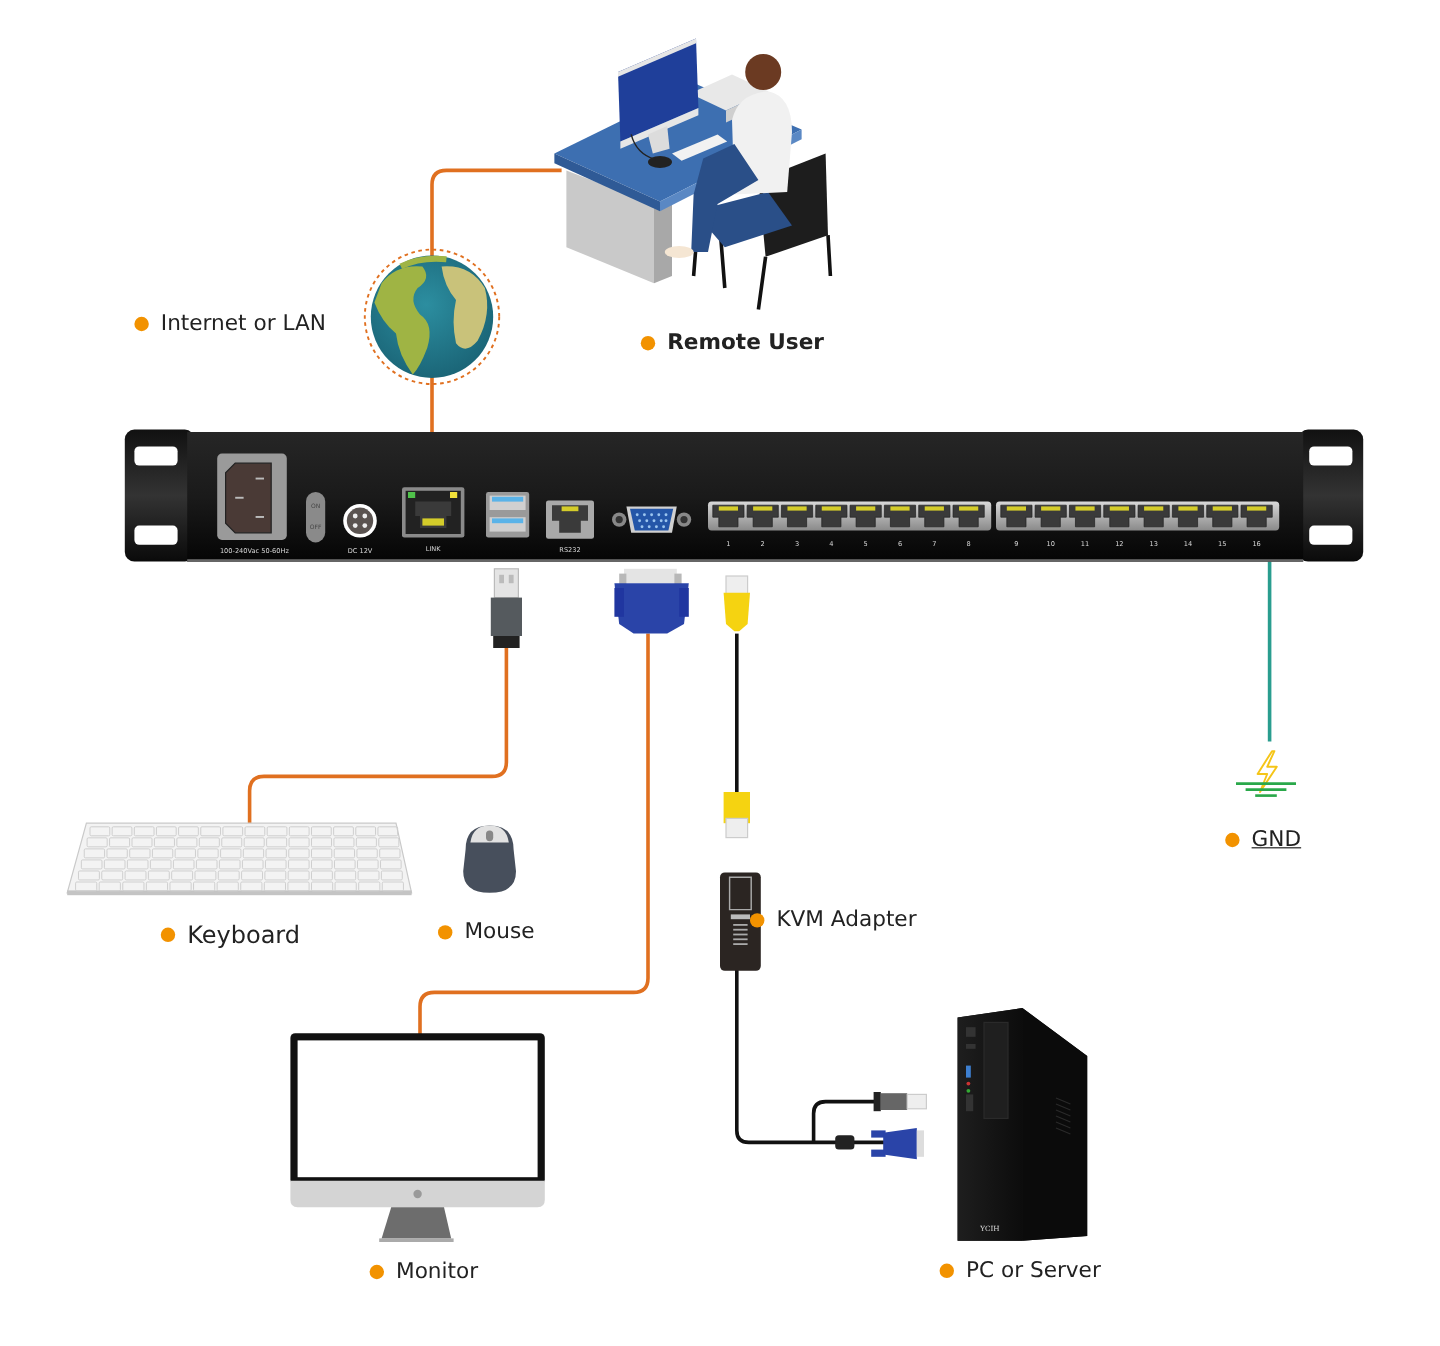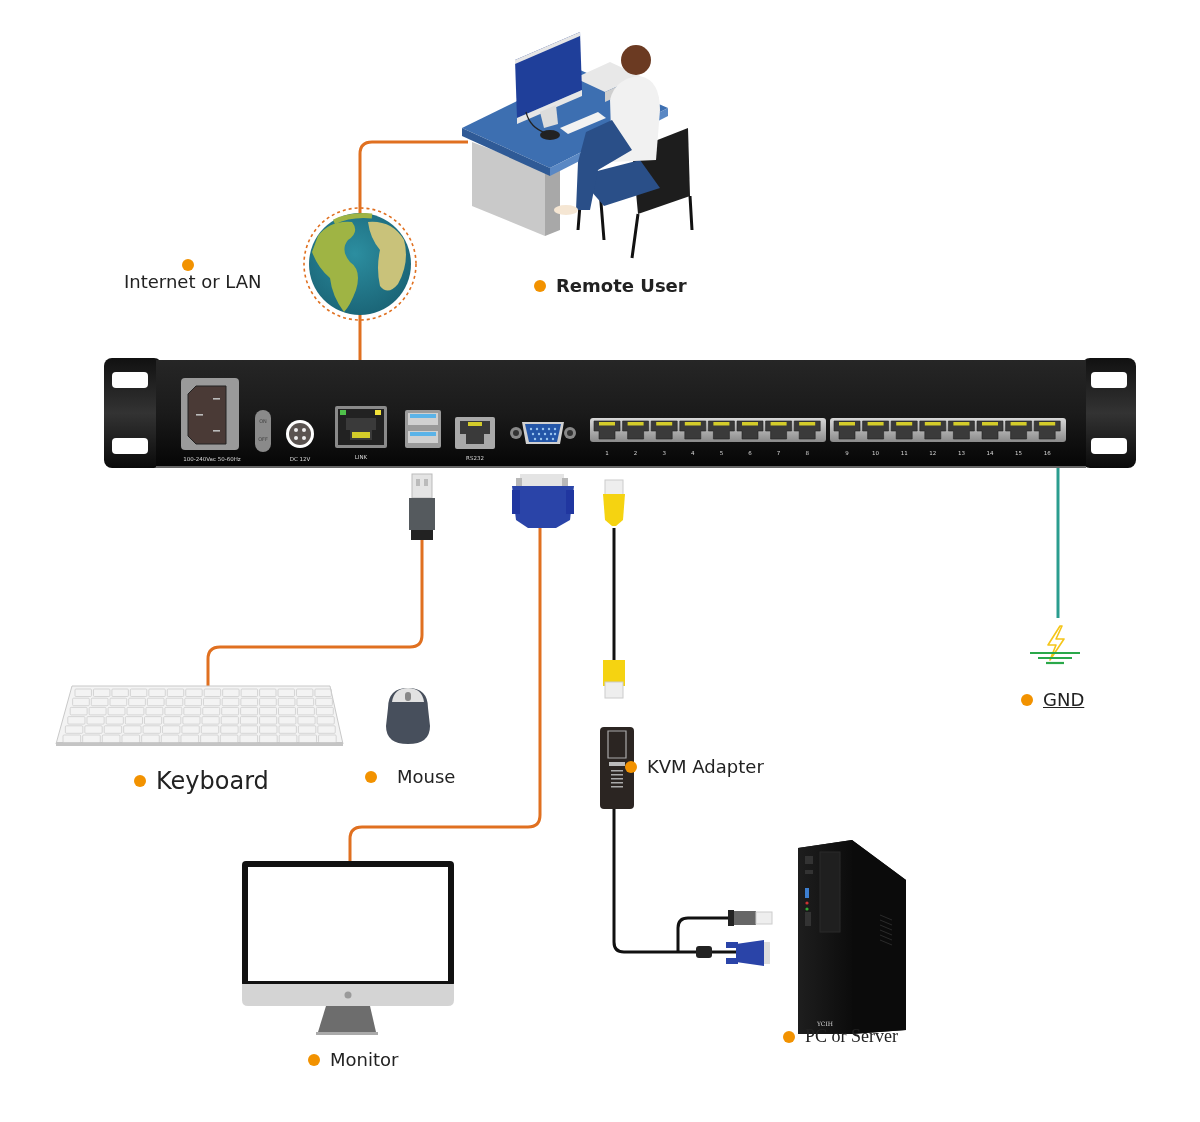--- a/index.html
+++ b/index.html
@@ -454,45 +454,45 @@
 
   <g>
     <path d="M1060 626 L1048 645 L1056 645 L1050 660 L1064 639 L1056 639 L1062 626 Z" fill="none" stroke="#f5c518" stroke-width="1.6" stroke-linejoin="round"></path>
     <line x1="1030" y1="653" x2="1080" y2="653" stroke="#2aa84a" stroke-width="2.2"></line>
     <line x1="1038" y1="658" x2="1072" y2="658" stroke="#2aa84a" stroke-width="2.2"></line>
     <line x1="1046" y1="663" x2="1064" y2="663" stroke="#2aa84a" stroke-width="2.2"></line>
   </g>
 </svg>
 
 
-<div class="label" style="left:124px;top:259px;flex-direction:column;">
+<div class="label" style="left:112px;top:259px;">
   <span class="dot"></span>
   <span>Internet or LAN</span>
 </div>
 <div class="label" style="left:534px;top:275px;font-weight:bold;">
   <span class="dot"></span>
   <span>Remote User</span>
 </div>
-<div class="label" style="left:134px;top:767px;font-size:24px;">
+<div class="label" style="left:134px;top:767px;font-size:20px;">
   <span class="dot"></span>
   <span>Keyboard</span>
 </div>
-<div class="label" style="left:365px;top:766px;gap:10px;">
+<div class="label" style="left:365px;top:766px;">
   <span class="dot"></span>
   <span>Mouse</span>
 </div>
 <div class="label" style="left:625px;top:756px;">
   <span class="dot"></span>
   <span>KVM Adapter</span>
 </div>
 <div class="label" style="left:1021px;top:689px;text-decoration:underline;">
   <span class="dot"></span>
   <span>GND</span>
 </div>
 <div class="label" style="left:308px;top:1049px;">
   <span class="dot"></span>
   <span>Monitor</span>
 </div>
-<div class="label" style="left:783px;top:1026px;font-family:Liberation Serif, serif;">
+<div class="label" style="left:783px;top:1048px;">
   <span class="dot"></span>
   <span>PC or Server</span>
 </div>
 </div>
 
 </body></html>

